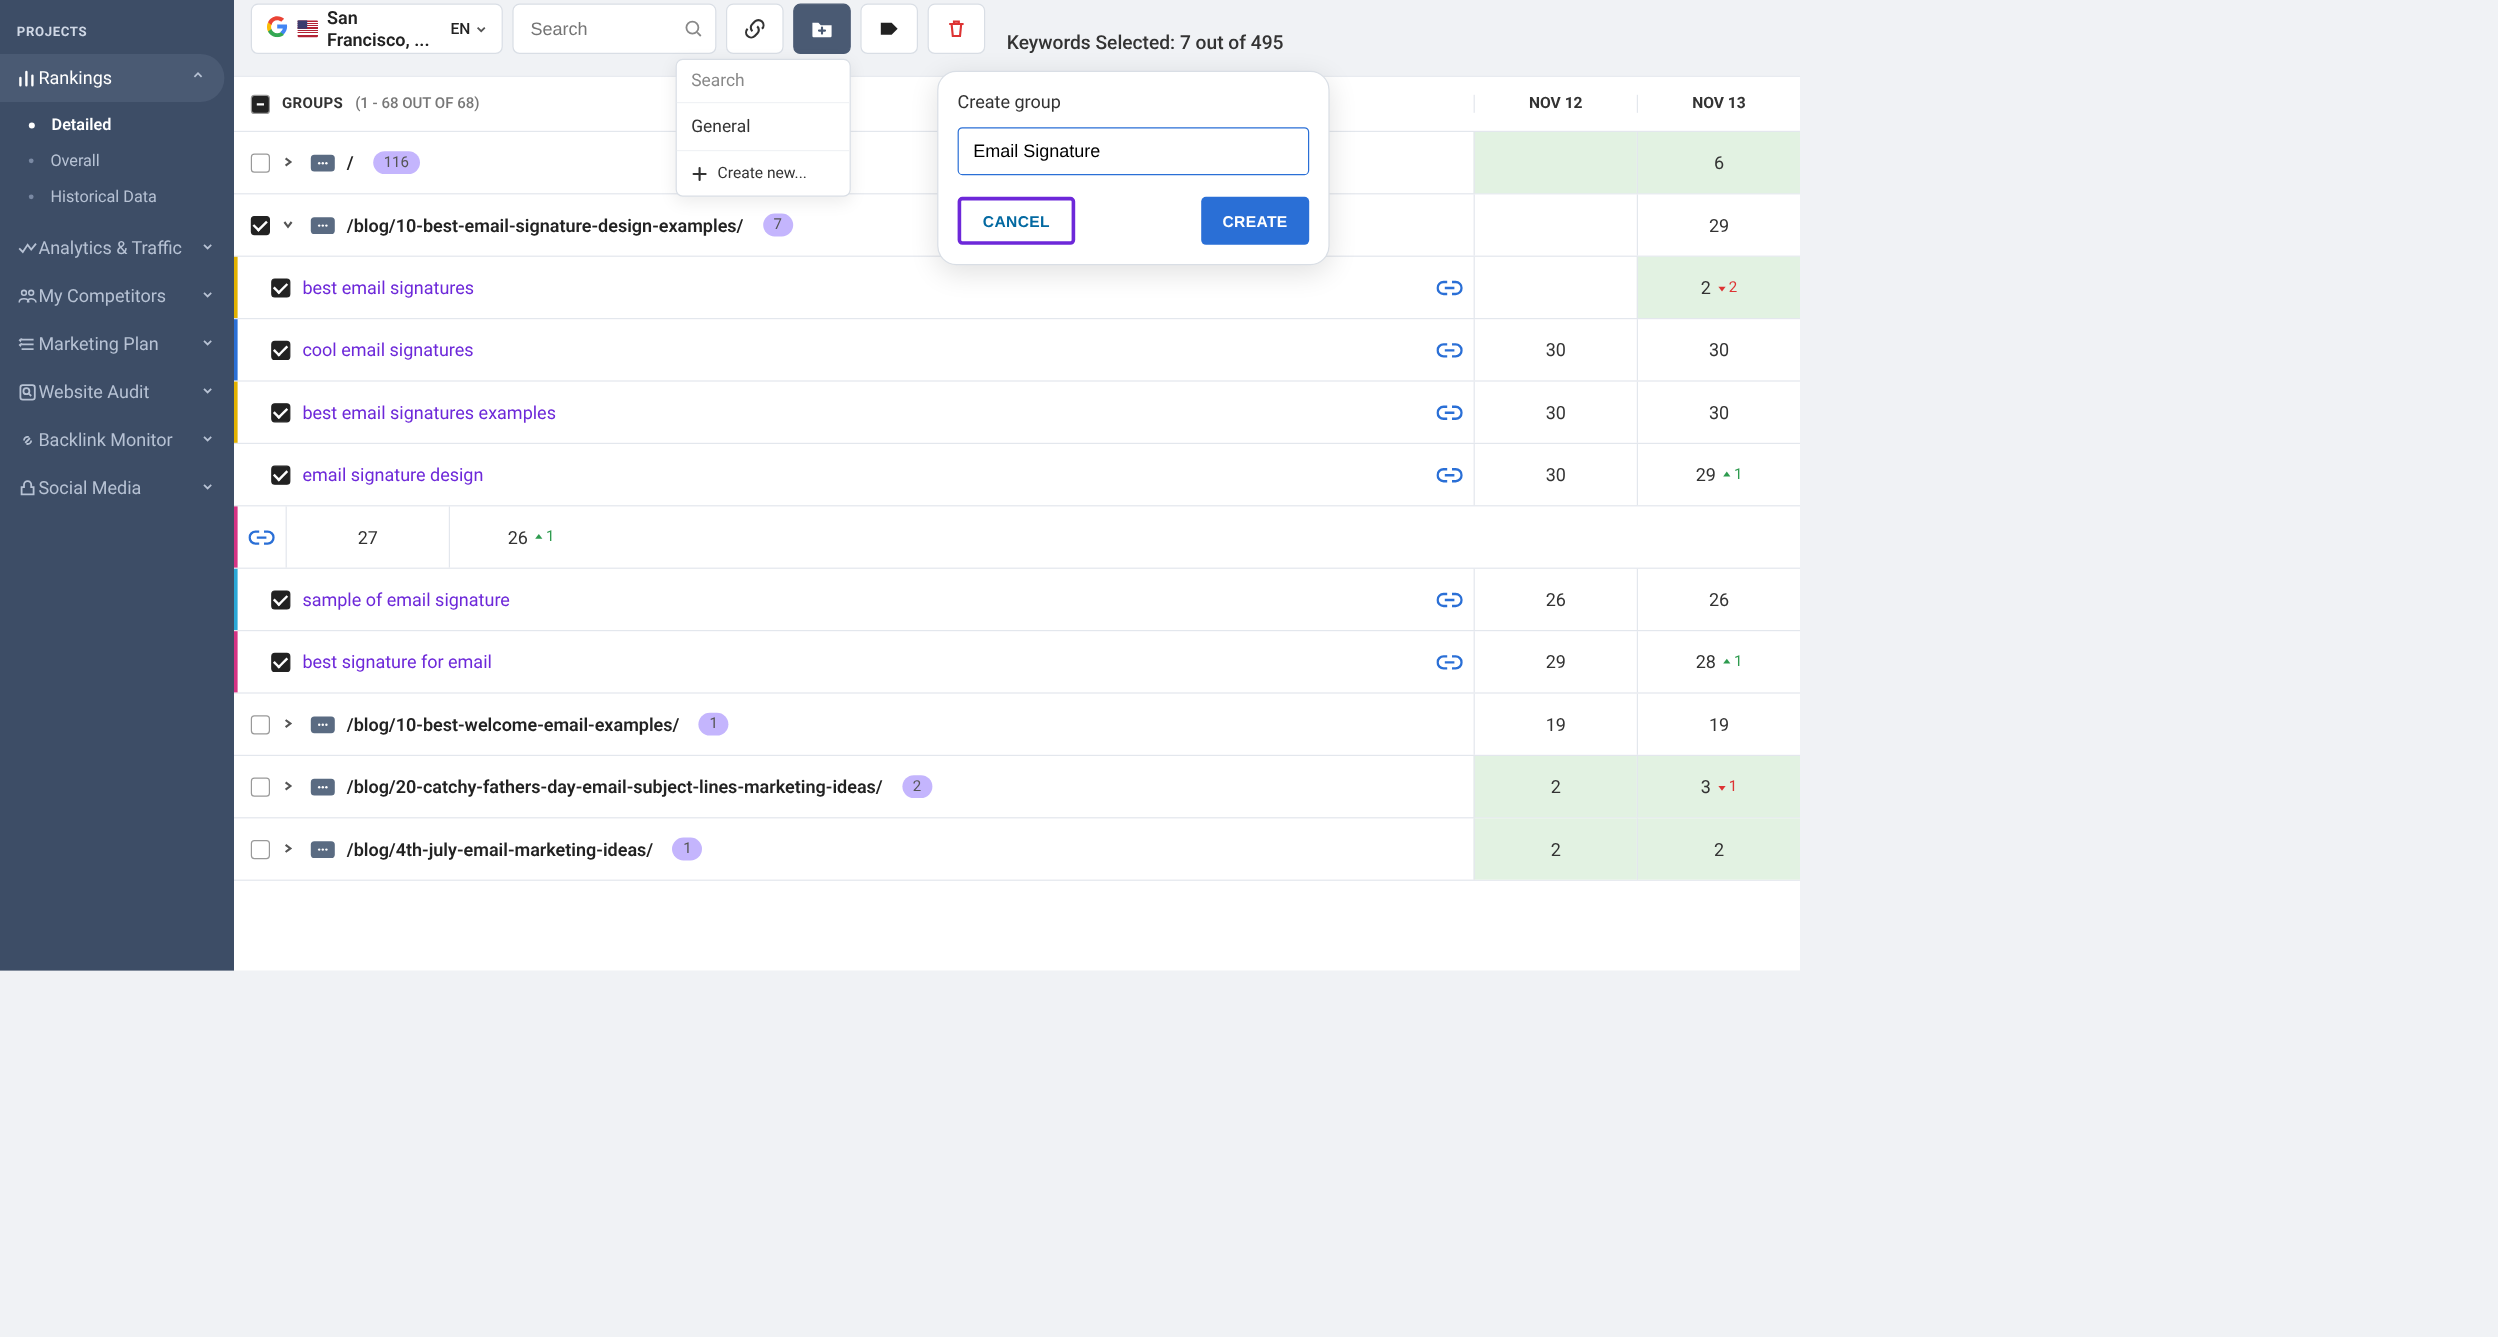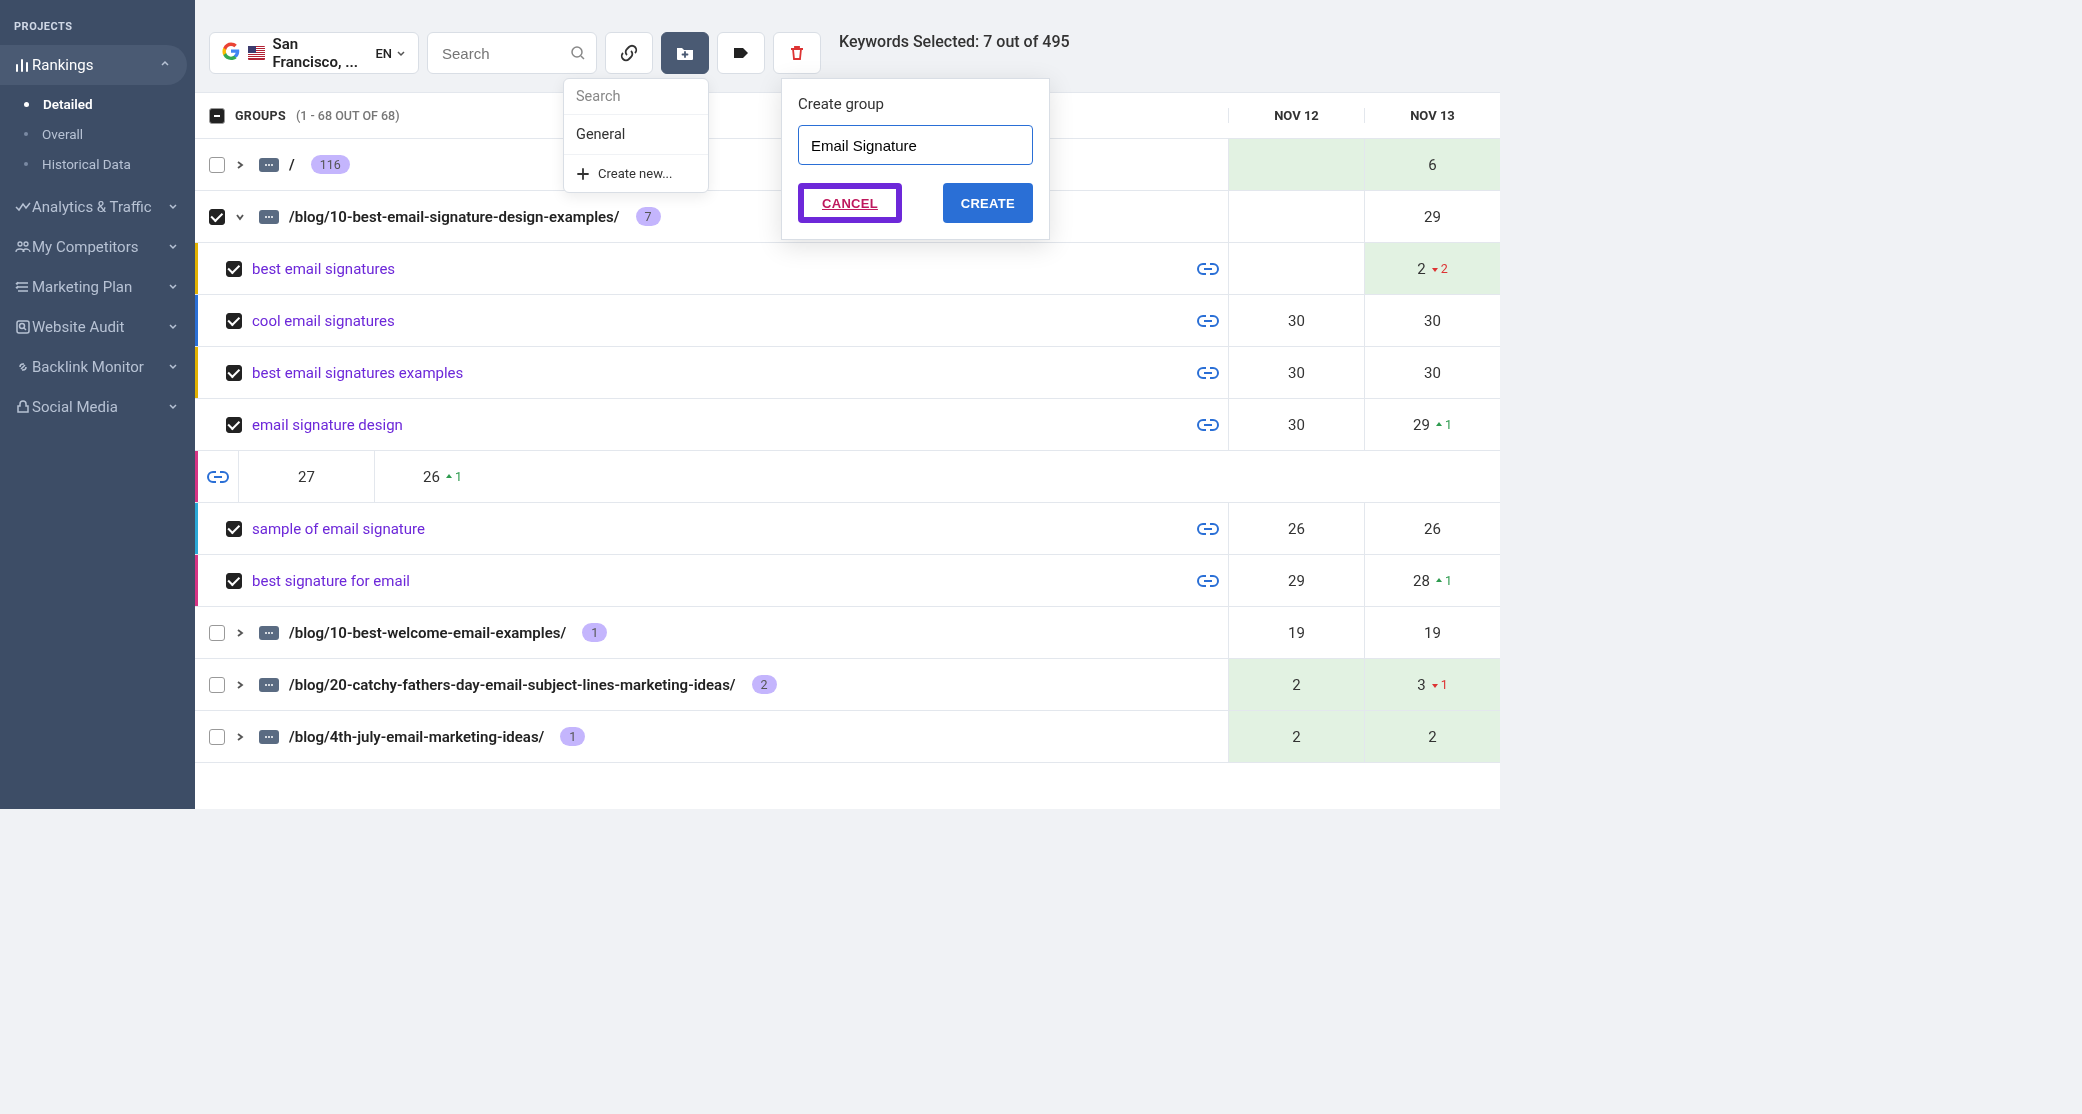--- a/index.html
+++ b/index.html
@@ -15,45 +15,45 @@
 .nav-label { flex:1; font-size:15px; }
 .nav-caret { width:14px; }
 .sub-list { padding:4px 0 8px 0; }
 .sub-item { display:flex; align-items:center; gap:14px; padding:7px 14px 7px 24px; font-size:13.5px; cursor:pointer; }
 .sub-item .dot { width:4px; height:4px; border-radius:50%; background:#7a89a3; flex-shrink:0; }
 .sub-item.active { color:#fff; font-weight:600; }
 .sub-item.active .dot { background:#fff; width:5px; height:5px; }
 
 
 .main { flex:1; background:#f0f2f5; display:flex; flex-direction:column; overflow:hidden; }
-.toolbar { display:flex; align-items:flex-start; gap:8px; padding:32px 14px 18px 14px; }
+.toolbar { display:flex; align-items:flex-end; gap:8px; padding:3px 14px 18px 14px; }
 .tb-btn { height:42px; border:1px solid #d9dee5; border-radius:6px; background:#fff; display:flex; align-items:center; justify-content:center; padding:0 12px; cursor:pointer; }
 .loc-btn { width:210px; gap:8px; justify-content:flex-start; font-size:15px; font-weight:600; color:#222; }
 .loc-btn .lang { margin-left:auto; font-size:13px; font-weight:500; display:flex; align-items:center; gap:4px; }
 .search-box { width:170px; position:relative; padding:0; }
 .search-box input { width:100%; height:100%; border:none; outline:none; padding:0 34px 0 14px; font-size:15px; background:transparent; color:#333; }
 .search-box svg { position:absolute; right:10px; top:12px; }
 .icon-btn { width:48px; padding:0; }
 .icon-btn.filled { background:#4a5a73; border-color:#4a5a73; }
 .kw-sel { margin-left:10px; font-size:16px; font-weight:500; }
 
 
 .folder-wrap { position:relative; }
 .dd { position:absolute; top:46px; right:0; width:146px; background:#fff; border:1px solid #d9dee5; border-radius:6px; box-shadow:0 4px 14px rgba(0,0,0,.08); z-index:20; }
 .dd-search { padding:9px 12px; font-size:14.5px; color:#888; border-bottom:1px solid #f0f2f5; }
 .dd-item { padding:11px 12px; font-size:14.5px; cursor:pointer; border-bottom:1px solid #f0f2f5; }
 .dd-create { padding:11px 12px; font-size:13px; cursor:pointer; display:flex; align-items:center; gap:8px; }
 
 
-.popover { position:absolute; top:46px; left:120px; width:269px; background:#fff; border:1px solid #d9dee5; border-radius:0; box-shadow:0 6px 24px rgba(0,0,0,.12); z-index:30; padding:16px; }
+.popover { position:absolute; top:56px; left:120px; width:327px; background:#fff; border:1px solid #d9dee5; border-radius:16px; box-shadow:0 6px 24px rgba(0,0,0,.12); z-index:30; padding:16px; }
 .pop-title { font-size:15px; color:#333; margin-bottom:12px; }
 .pop-input { width:100%; height:40px; border:1.5px solid #2a6fd6; border-radius:4px; padding:0 12px; font-size:15px; outline:none; }
 .pop-actions { display:flex; justify-content:space-between; margin-top:18px; }
 .pop-btn { height:40px; padding:0 18px; border-radius:4px; font-size:13px; font-weight:700; letter-spacing:.3px; cursor:pointer; }
-.pop-cancel { background:#fff; border:6px solid #6d28d9; color:#be185d;text-decoration:underline; }
+.pop-cancel { background:#fff; border:3px solid #6d28d9; color:#0369a1; }
 .pop-create { background:#2a6fd6; border:none; color:#fff; }
 
 
 .table { flex:1; background:#fff; border-top:1px solid #e3e7ed; overflow:hidden; }
 .thead { display:flex; align-items:center; height:46px; border-bottom:1px solid #e3e7ed; }
 .col-main { flex:1; display:flex; align-items:center; gap:10px; padding-left:14px; }
 .col-date { width:136px; text-align:center; font-size:13px; font-weight:700; color:#333; border-left:1px solid #e3e7ed; }
 .groups-lbl { font-size:12.5px; font-weight:700; letter-spacing:.3px; }
 .groups-cnt { font-size:12.5px; font-weight:500; color:#777; }
 .thead .chk { width:16px; height:16px; background:#222; border-radius:3px; display:flex; align-items:center; justify-content:center; }

